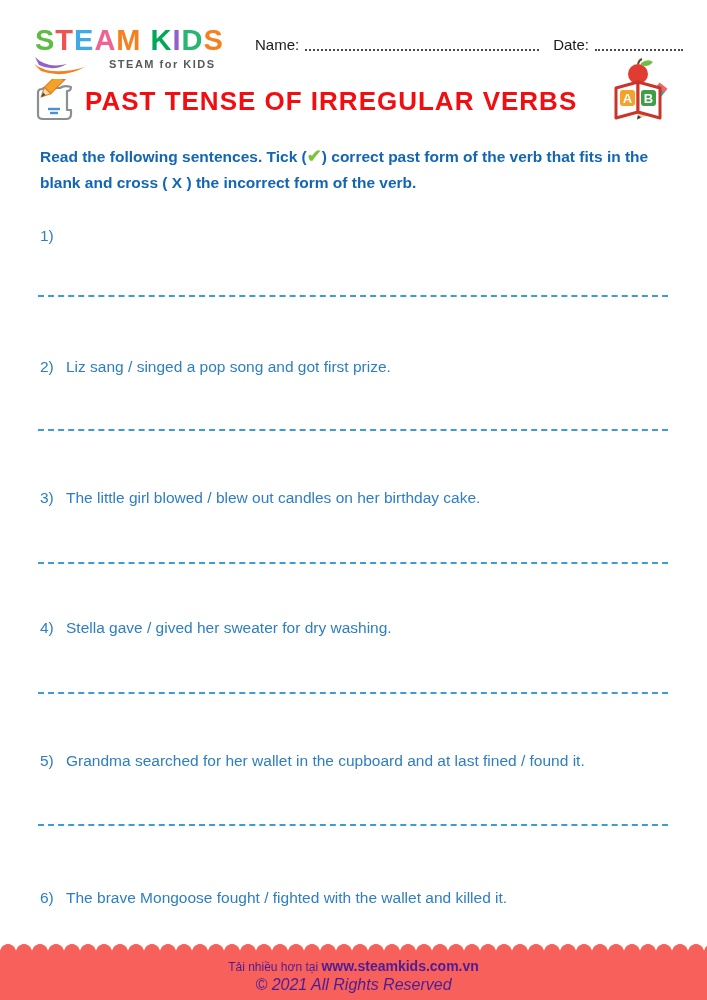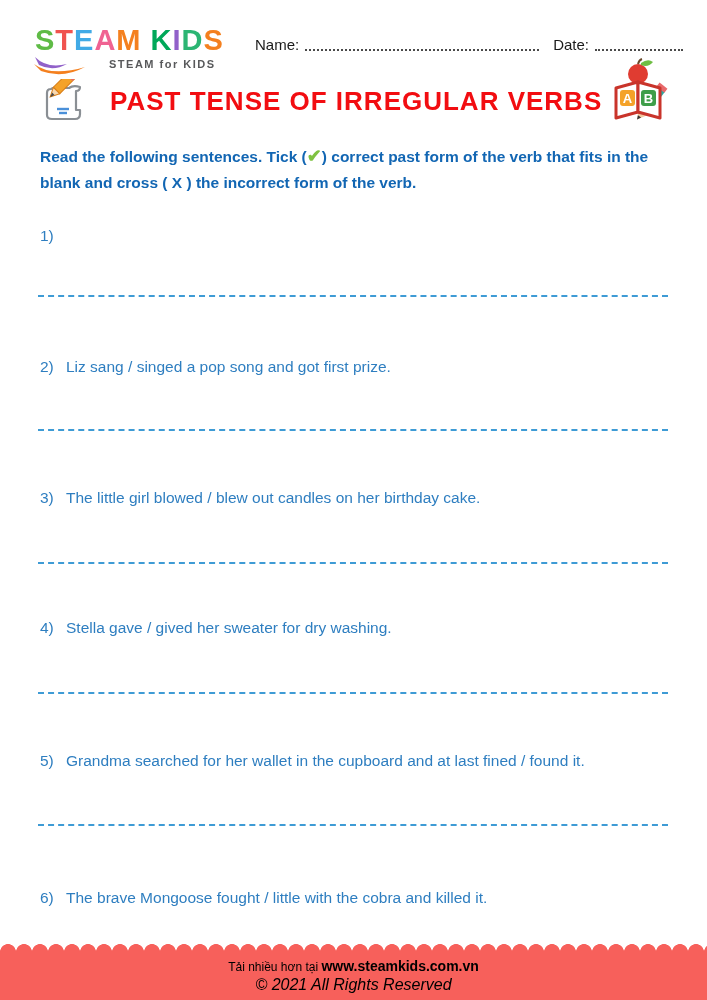--- a/index.html
+++ b/index.html
@@ -34,21 +34,21 @@
   .namedate{
     position:absolute;left:255px;top:36px;width:428px;
     display:flex;align-items:center;font-size:15px;color:#1a1a1a;
   }
   .nd-label{flex:0 0 auto;padding-bottom:1px;}
   .dotline{border-bottom:2px dotted var(--dot-gray);height:14px;}
   .dot-name{flex:1 1 auto;margin:0 14px 3px 6px;}
   .dot-date{flex:0 0 88px;margin:0 0 3px 6px;}
 
   
-  .title-row{position:absolute;left:43px;top:79px;display:flex;align-items:center;gap:23px;}
+  .title-row{position:absolute;left:34px;top:79px;display:flex;align-items:center;gap:7px;}
   .title-text{
     font-size:26px;font-weight:800;letter-spacing:1px;color:var(--title-red);white-space:nowrap;
   }
   .book-icon{position:absolute;right:33px;top:58px;}
 
   
   .instructions{
     position:absolute;left:40px;top:132px;width:640px;
     font-size:15.5px;font-weight:bold;color:var(--ink-blue);line-height:26px;margin-top:12px;
   }
@@ -61,21 +61,21 @@
   }
   .sentence .num{flex:0 0 26px;}
   .dashline{
     position:absolute;left:38px;width:630px;height:0;
     border-top:2px dashed var(--line-blue);
   }
 
   
   .footer{
     position:absolute;left:0;right:0;bottom:0;height:48px;
-    background:var(--footer-coral);color:#000000;text-align:center;
+    background:var(--footer-coral);color:#4c1d95;text-align:center;
   }
   .footer::before{
     content:"";position:absolute;left:0;right:0;top:-8px;height:8px;
     background-image:radial-gradient(circle at 8px 8px, var(--footer-coral) 7.6px, transparent 8.2px);
     background-size:16px 8px;background-repeat:repeat-x;
   }
   .footer-line1{padding-top:6px;font-size:12px;line-height:16px;}
   .footer-url{font-size:14px;font-weight:bold;}
   .footer-line2{font-size:16px;font-style:italic;line-height:16px;margin-top:2px;}
 </style>
@@ -165,21 +165,21 @@
   <div class="dashline" style="top:692px"></div>
 
   <div class="sentence" style="top:751px">
     <span class="num">5)</span>
     <span>Grandma searched for her wallet in the cupboard and at last fined / found it.</span>
   </div>
   <div class="dashline" style="top:824px"></div>
 
   <div class="sentence" style="top:888px">
     <span class="num">6)</span>
-    <span>The brave Mongoose fought / little with the cobra and killed it.</span>
+    <span>The brave Mongoose fought / fighted with the wallet and killed it.</span>
   </div>
 
   <div class="footer">
     <div class="footer-line1">
       <span>Tải nhiều hơn tại </span><span class="footer-url">www.steamkids.com.vn</span>
     </div>
     <div class="footer-line2">© 2021 All Rights Reserved</div>
   </div>
 
 </div>

